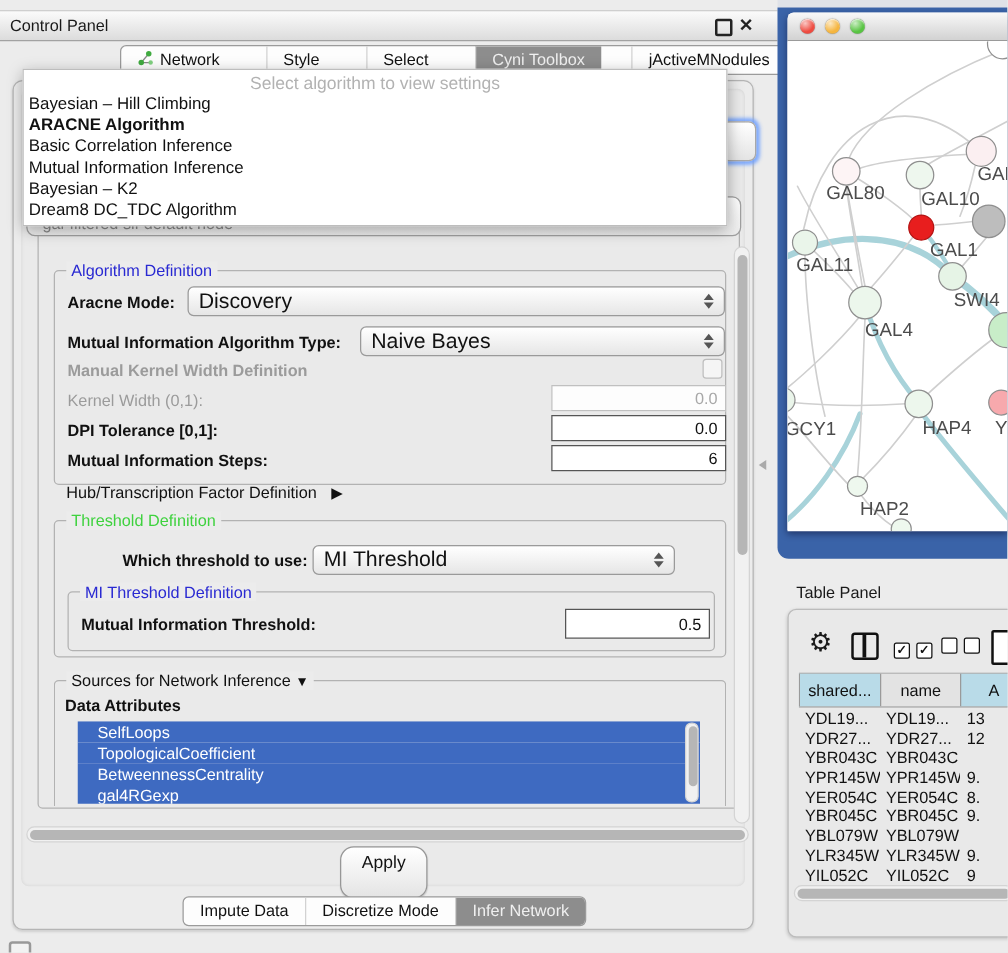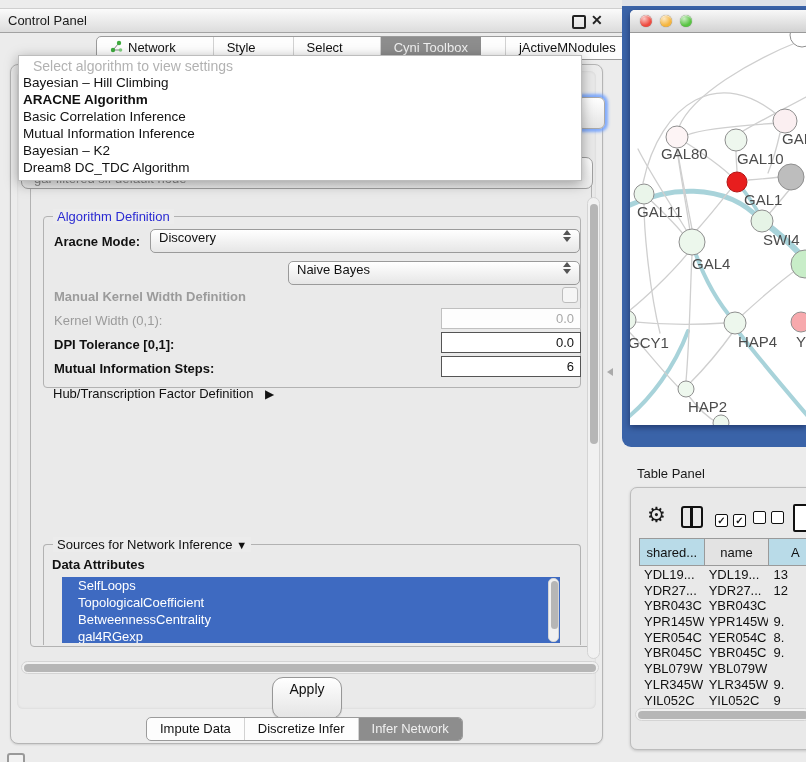--- a/index.html
+++ b/index.html
@@ -21,36 +21,36 @@
   .tab{padding:3px 13px 0 13px;display:flex;gap:5px;align-items:flex-start;border-left:1px solid #d2d2d2;cursor:default;white-space:nowrap;}
   .tab:first-child{border-left:none;}
   .tab.active{background:#8d8d8d;color:#f0f0f0;}
   .top-tabbar{left:96px;top:36px;gap:24px;}
   .outer-panel{left:10px;top:64px;width:591px;height:678px;border:1px solid #b5b5b5;border-radius:8px;
      background:#ececec;box-shadow:0 1px 2px rgba(0,0,0,.12);}
   .inset{left:6px;top:6px;right:6px;bottom:34px;border-radius:6px;background:#eaeaea;
      box-shadow:inset 0 0 3px rgba(0,0,0,.10);}
   
   .combo{background:linear-gradient(#ffffff,#e6e6e6);border:1px solid #9a9a9a;border-radius:5px;
-     display:flex;align-items:flex-start;padding:0 8px;height:24px;font-size:13px;box-sizing:border-box;}
+     display:flex;align-items:center;padding:0 8px;height:24px;font-size:17px;box-sizing:border-box;}
   .combo-text{flex:1;overflow:hidden;white-space:nowrap;}
   .stepper{display:flex;flex-direction:column;gap:2px;align-items:center;width:9px;}
   .stepper i{display:block;width:0;height:0;border-left:4px solid transparent;border-right:4px solid transparent;}
   .stepper .up{border-bottom:5px solid #555;}
   .stepper .dn{border-top:5px solid #555;}
   .tfield{background:#fff;border:1px solid #555;font-size:13px;text-align:right;
      padding:2px 6px 0 6px;box-sizing:border-box;height:21px;}
   .tfield.disabled{border:1px solid #c0c0c0;color:#a8a8a8;background:#fdfdfd;}
   .checkbox{width:14px;height:14px;border:1px solid #bdbdbd;border-radius:3px;background:#f5f5f5;display:inline-block;}
   .group{border:1px solid #b2b2b2;border-radius:4px;}
   .group-title{position:absolute;top:-8px;left:9px;background:#ececec;padding:0 4px;font-size:13px;white-space:nowrap;}
   
   .popup{left:18px;top:55px;width:562px;height:124px;background:#fff;border:1px solid #bdbdbd;
      box-shadow:0 3px 12px rgba(0,0,0,.35);z-index:40;}
-  .popup-placeholder{color:#b2b2b2;font-size:14px;padding-top:2px;height:16px;margin-left:14px;}
+  .popup-placeholder{text-align:center;color:#b2b2b2;font-size:14px;padding-top:2px;height:16px;}
   .popup-item{font-size:13.5px;line-height:17px;padding-left:4px;white-space:nowrap;}
   
   .attr-list{overflow:hidden;}
   .attr-item{height:17px;line-height:17px;color:#ffffff;font-size:13px;padding-left:16px;}
   
   .sb-track{background:#f1f1f1;border:1px solid #d4d4d4;border-radius:7px;box-sizing:border-box;}
   .sb-thumb{background:#b6b6b6;border-radius:6px;position:absolute;}
   .apply-btn{border:1px solid #979797;border-radius:5px;background:linear-gradient(#ffffff,#e4e4e4);
      font-size:14px;text-align:center;padding-top:3px;box-sizing:border-box;box-shadow:0 1px 1px rgba(0,0,0,.15);}
   .mini-icon{left:7px;top:753px;width:14px;height:14px;border:2px solid #999;border-radius:3px;background:#f2f2f2;}
@@ -136,20 +136,21 @@
 
       <div class="abs lbl bold" style="left:10px;top:17px;">Aracne Mode:</div>
       <div class="abs combo" style="left:106px;top:12px;width:430px;">
         <span class="combo-text">Discovery</span>
         <span class="stepper">
             <i class="up"></i>
             <i class="dn"></i>
           </span>
       </div>
 
+      <div class="abs lbl bold" style="left:10px;top:49px;">Mutual Information Algorithm Type:</div>
       <div class="abs combo" style="left:244px;top:44px;width:292px;">
         <span class="combo-text">Naive Bayes</span>
         <span class="stepper">
             <i class="up"></i>
             <i class="dn"></i>
           </span>
       </div>
 
       <div class="abs lbl bold dis" style="left:10px;top:72px;">Manual Kernel Width Definition</div>
       <span class="abs checkbox" style="left:518px;top:70px;"></span>
@@ -162,20 +163,38 @@
 
       <div class="abs lbl bold" style="left:10px;top:144px;">Mutual Information Steps:</div>
       <div class="abs tfield" style="left:397px;top:139px;width:140px;">6</div>
     </div>
 
     <div class="abs" style="left:22px;top:208px;font-size:13px;">
       <span>Hub/Transcription Factor Definition</span>
       <span style="margin-left:8px;font-size:12px;">▶</span>
     </div>
 
+    <div class="abs group" style="left:12px;top:238px;width:536px;height:108px;">
+      <div class="group-title" style="color:#3fd23f;">Threshold Definition</div>
+
+      <div class="abs lbl bold" style="left:54px;top:24px;">Which threshold to use:</div>
+      <div class="abs combo" style="left:206px;top:19px;width:290px;">
+        <span class="combo-text">MI Threshold</span>
+        <span class="stepper">
+            <i class="up"></i>
+            <i class="dn"></i>
+          </span>
+      </div>
+
+      <div class="abs group" style="left:10px;top:56px;width:516px;height:46px;">
+        <div class="group-title" style="color:#2a2ad2;">MI Threshold Definition</div>
+        <div class="abs lbl bold" style="left:10px;top:18px;">Mutual Information Threshold:</div>
+        <div class="abs tfield" style="left:397px;top:13px;width:116px;height:24px;padding-top:4px;">0.5</div>
+      </div>
+    </div>
 
     <div class="abs group" style="left:12px;top:366px;width:536px;height:100px;border-bottom:none;border-bottom-left-radius:0;border-bottom-right-radius:0;">
       <div class="group-title">
         <span>Sources for Network Inference</span>
         <span style="font-size:11px;">▼</span>
       </div>
       <div class="abs lbl bold" style="left:8px;top:12px;">Data Attributes</div>
       <div class="abs attr-list" id="attrList" style="left:18px;top:32px;width:498px;height:66px;">
           <div class="attr-item" style="background: rgb(62, 106, 193);">SelfLoops</div>
           <div class="attr-item" style="background: rgb(62, 106, 193);">TopologicalCoefficient</div>
@@ -196,21 +215,21 @@
     <div class="sb-thumb" style="left:2px;top:2px;height:8px;width:572px;"></div>
   </div>
 
   <div class="abs apply-btn" style="left:261px;top:612px;width:70px;height:42px;border-radius:11px;">Apply</div>
 
   <div class="abs tabbar" id="bottomTabs" style="left:135px;top:652px;">
       <div class="tab">
         <span>Impute Data</span>
       </div>
       <div class="tab">
-        <span>Discretize Infer</span>
+        <span>Discretize Mode</span>
       </div>
       <div class="tab active">
         <span>Infer Network</span>
       </div>
     </div>
 </div>
 
 <div class="abs popup">
   <div class="popup-placeholder">Select algorithm to view settings</div>
   <div id="popupItems">

